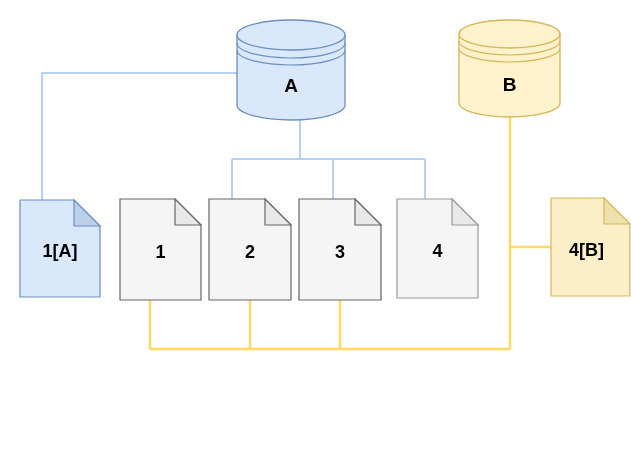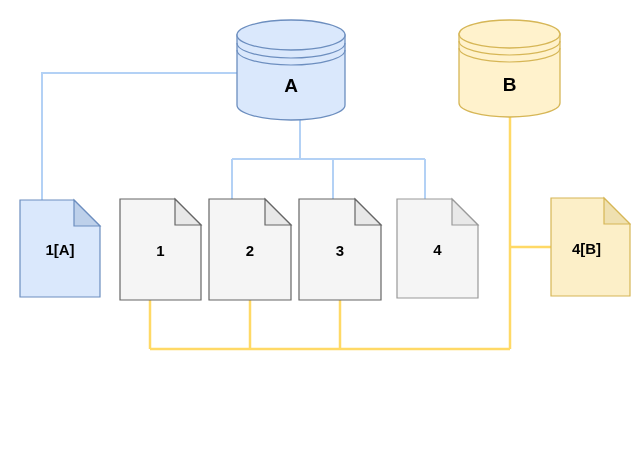--- a/index.html
+++ b/index.html
@@ -28,21 +28,21 @@
     font-weight: bold;
     color: #000000;
     text-align: center;
     white-space: nowrap;
     pointer-events: none;
   }
   .cyl-label {
     font-size: 19px;
   }
   .doc-label {
-    font-size: 15px;
+    font-size: 18px;
   }
 </style>
 </head>
 <body>
 
 <div id="canvas">
 
   <svg id="diagram-svg" width="631" height="460" viewBox="0 0 631 460">
 
     <g>

